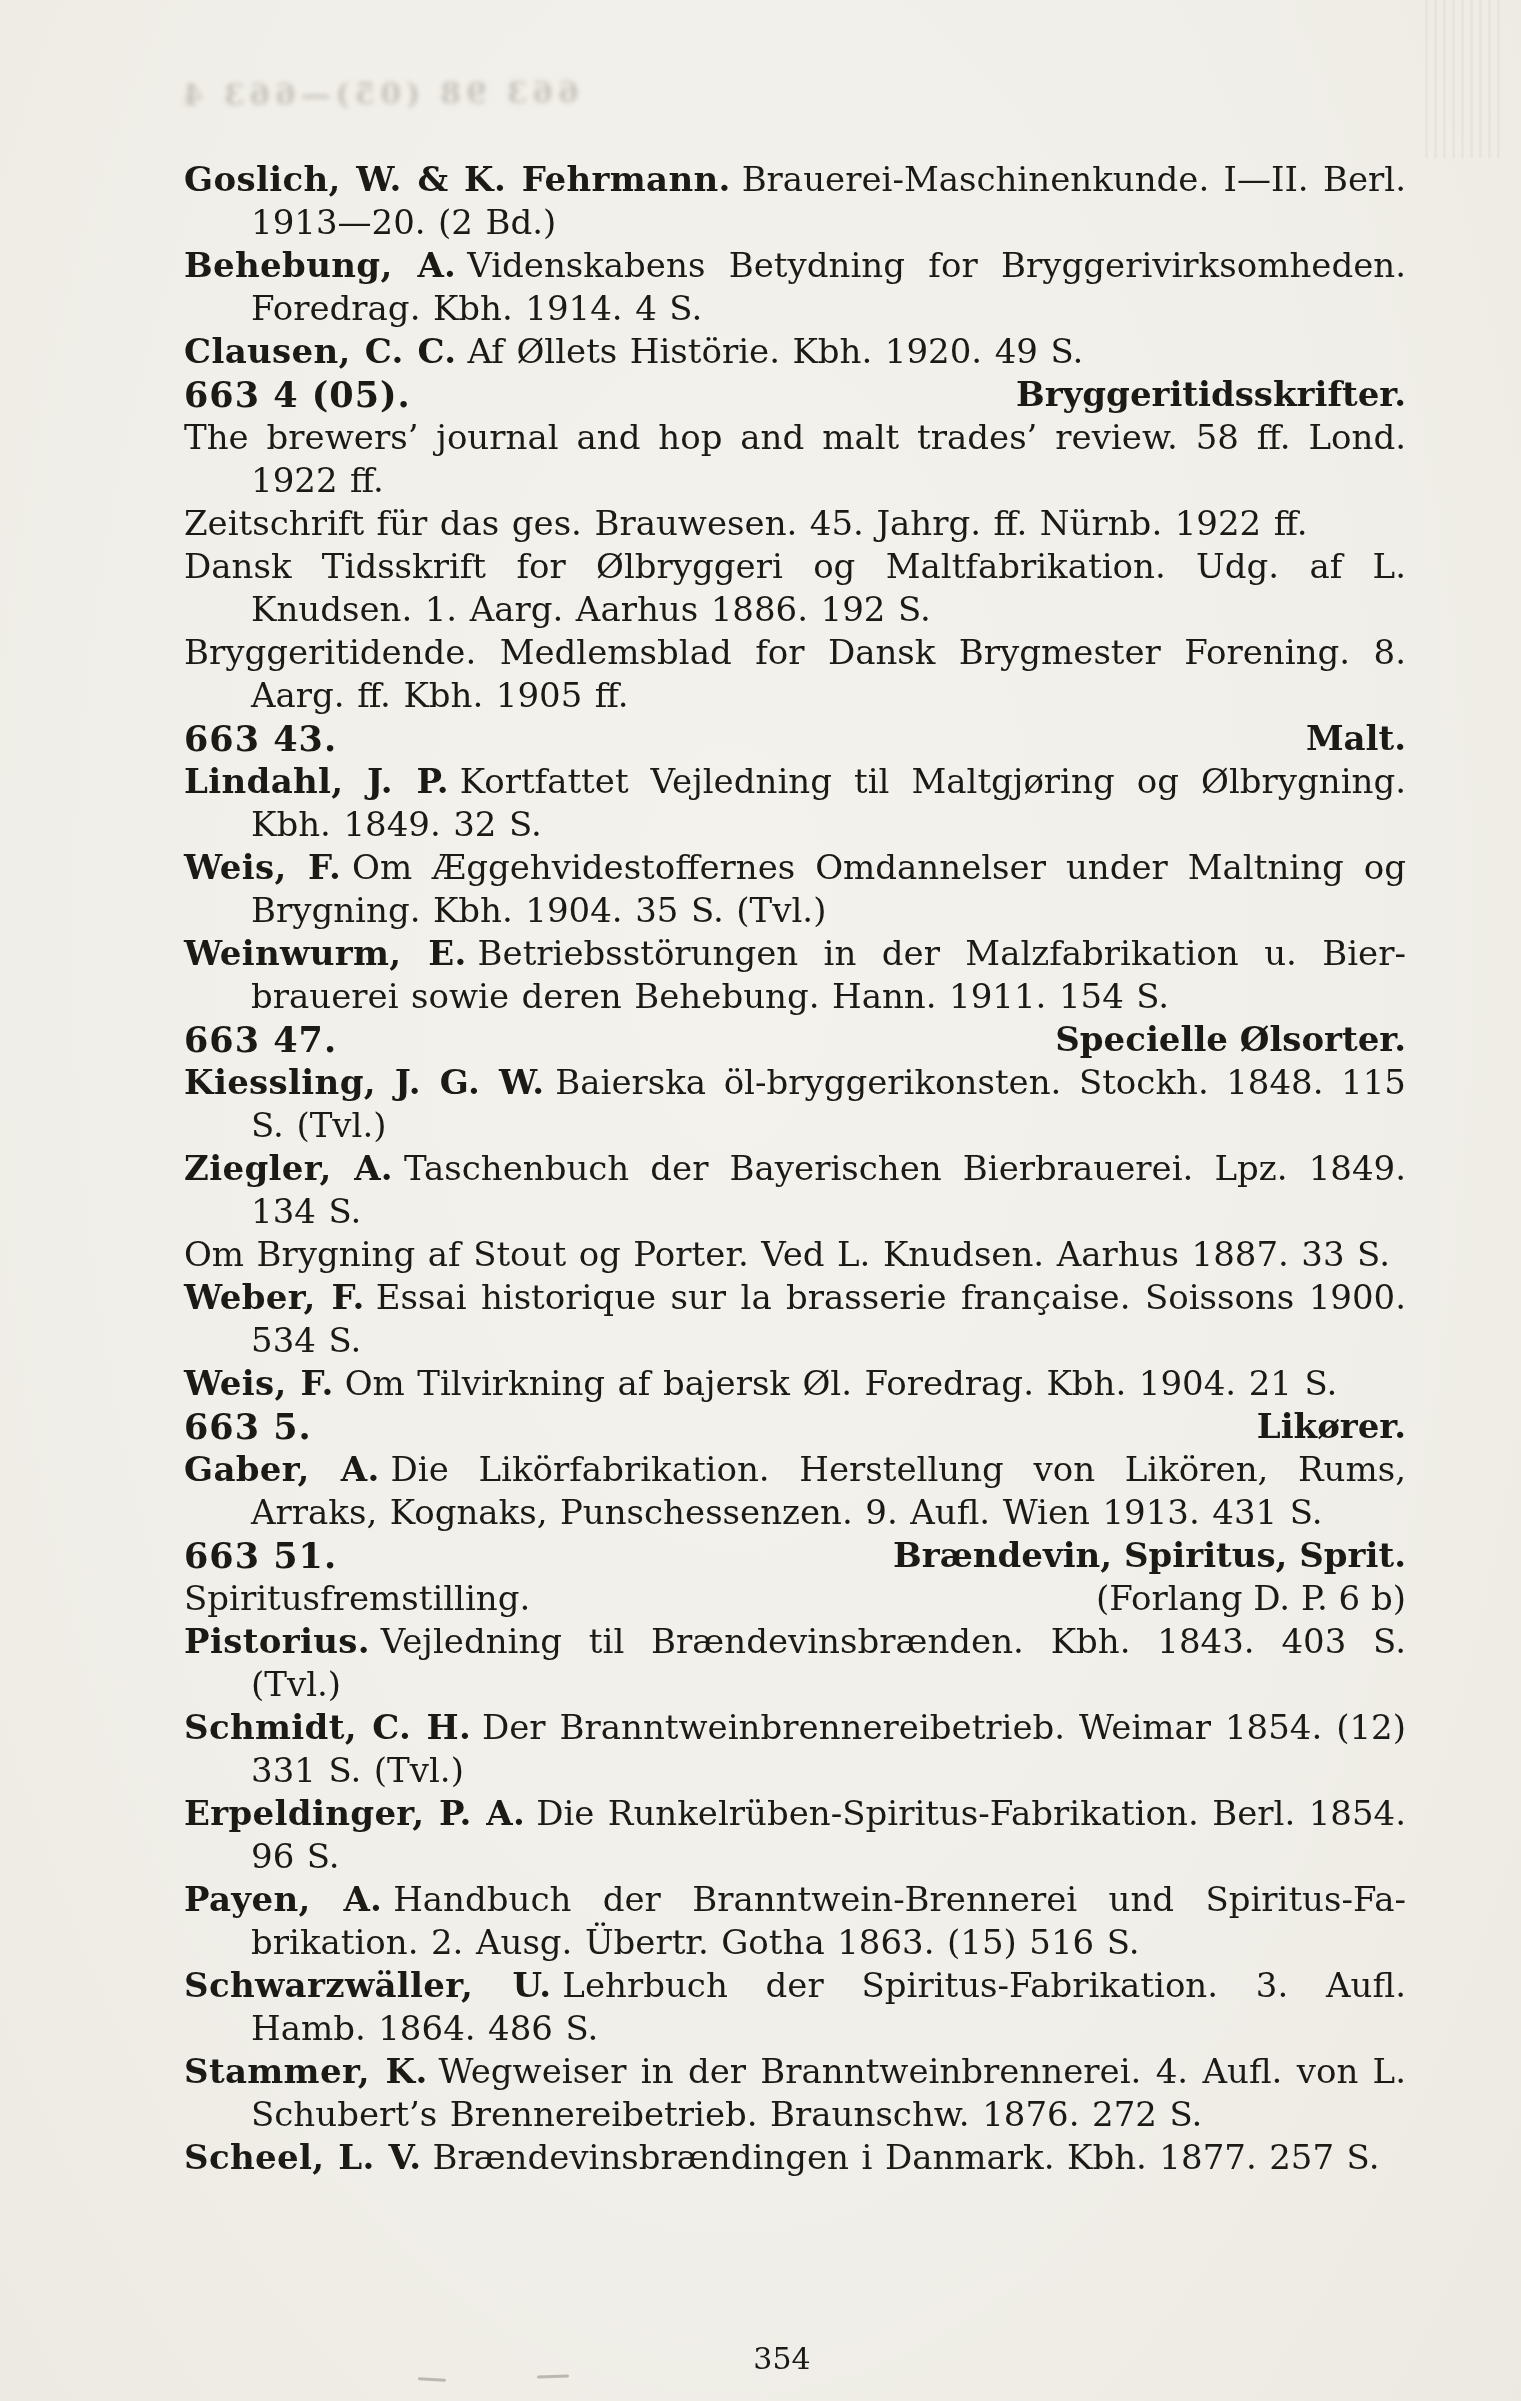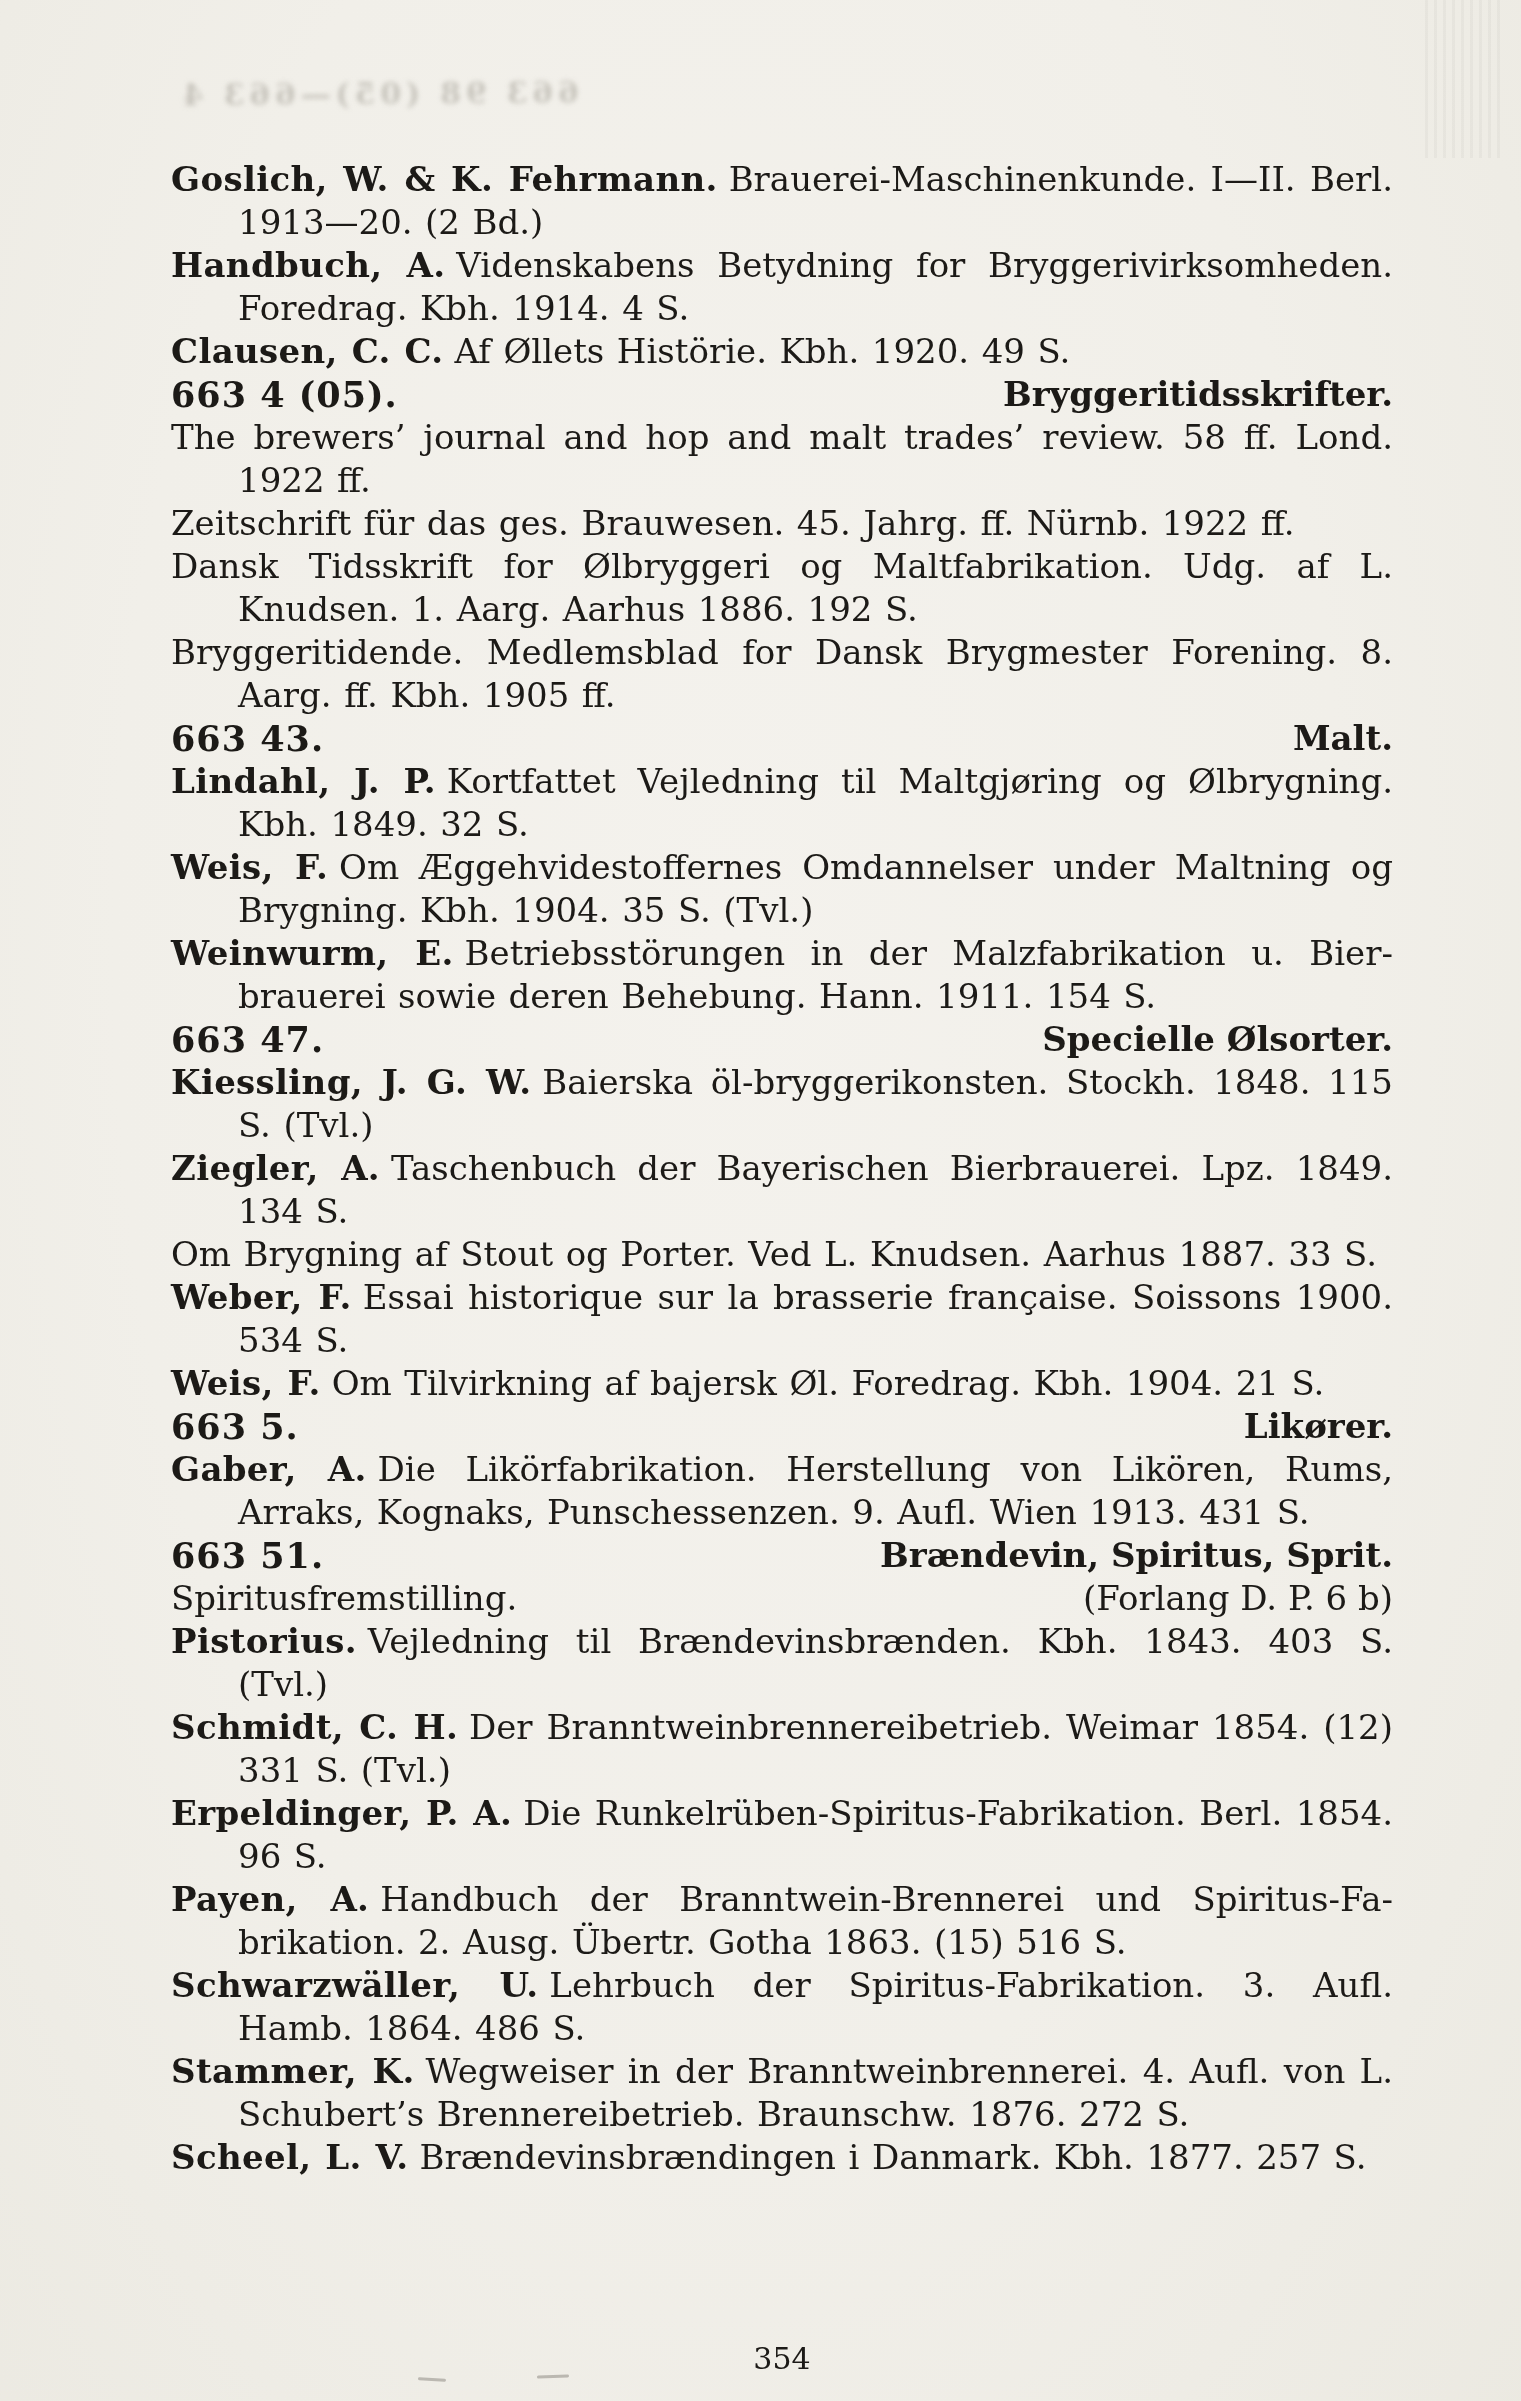--- a/index.html
+++ b/index.html
@@ -16,21 +16,21 @@
     margin:0 auto;
     background:radial-gradient(ellipse at 48% 38%, #f4f2ed 0%, var(--paper) 55%, #ebe9e1 100%);
     color:var(--ink);
     font-family:"DejaVu Serif", serif;
     font-size:34px;
     line-height:43px;
     overflow:hidden;
   }
   .textblock{
     position:absolute;
-    left:171px;top:158px;width:1222px;
+    left:184px;top:158px;width:1222px;
   }
   p{margin:0;}
   .entry{
     padding-left:67px;
     text-indent:-67px;
     text-align:justify;
     word-spacing:0.05em;
     hyphens:manual;
   }
   .author{
@@ -92,21 +92,21 @@
 <body>
 
 <div class="page">
 
   <div class="bleed">663 98 (05)—663 4</div>
 
   <div class="streaks"></div>
 
   <main class="textblock">
       <p class="entry"><b class="author">Goslich, W. &amp; K. Fehrmann.</b><span>Brauerei-Maschinenkunde. I—II. Berl. 1913—20. (2 Bd.)</span></p>
-      <p class="entry"><b class="author">Handbuch, A.</b><span>Videnskabens Betydning for Bryggerivirksomheden. Foredrag. Kbh. 1914. 4 S.</span></p>
+      <p class="entry"><b class="author">Behebung, A.</b><span>Videnskabens Betydning for Bryggerivirksomheden. Foredrag. Kbh. 1914. 4 S.</span></p>
       <p class="entry"><b class="author">Clausen, C. C.</b><span>Af Øllets Histörie. Kbh. 1920. 49 S.</span></p>
       <p class="section">
         <b class="num">663 4 (05).</b>
         <b class="title">Bryggeritidsskrifter.</b>
       </p>
       <p class="entry"><span>The brewers’ journal and hop and malt trades’ review. 58 ff. Lond. 1922 ff.</span></p>
       <p class="entry"><span>Zeitschrift für das ges. Brauwesen. 45. Jahrg. ff. Nürnb. 1922 ff.</span></p>
       <p class="entry"><span>Dansk Tidsskrift for Ølbryggeri og Maltfabrikation. Udg. af L. Knudsen. 1. Aarg. Aarhus 1886. 192 S.</span></p>
       <p class="entry"><span>Bryggeritidende. Medlemsblad for Dansk Brygmester Forening. 8. Aarg. ff. Kbh. 1905 ff.</span></p>
       <p class="section">

